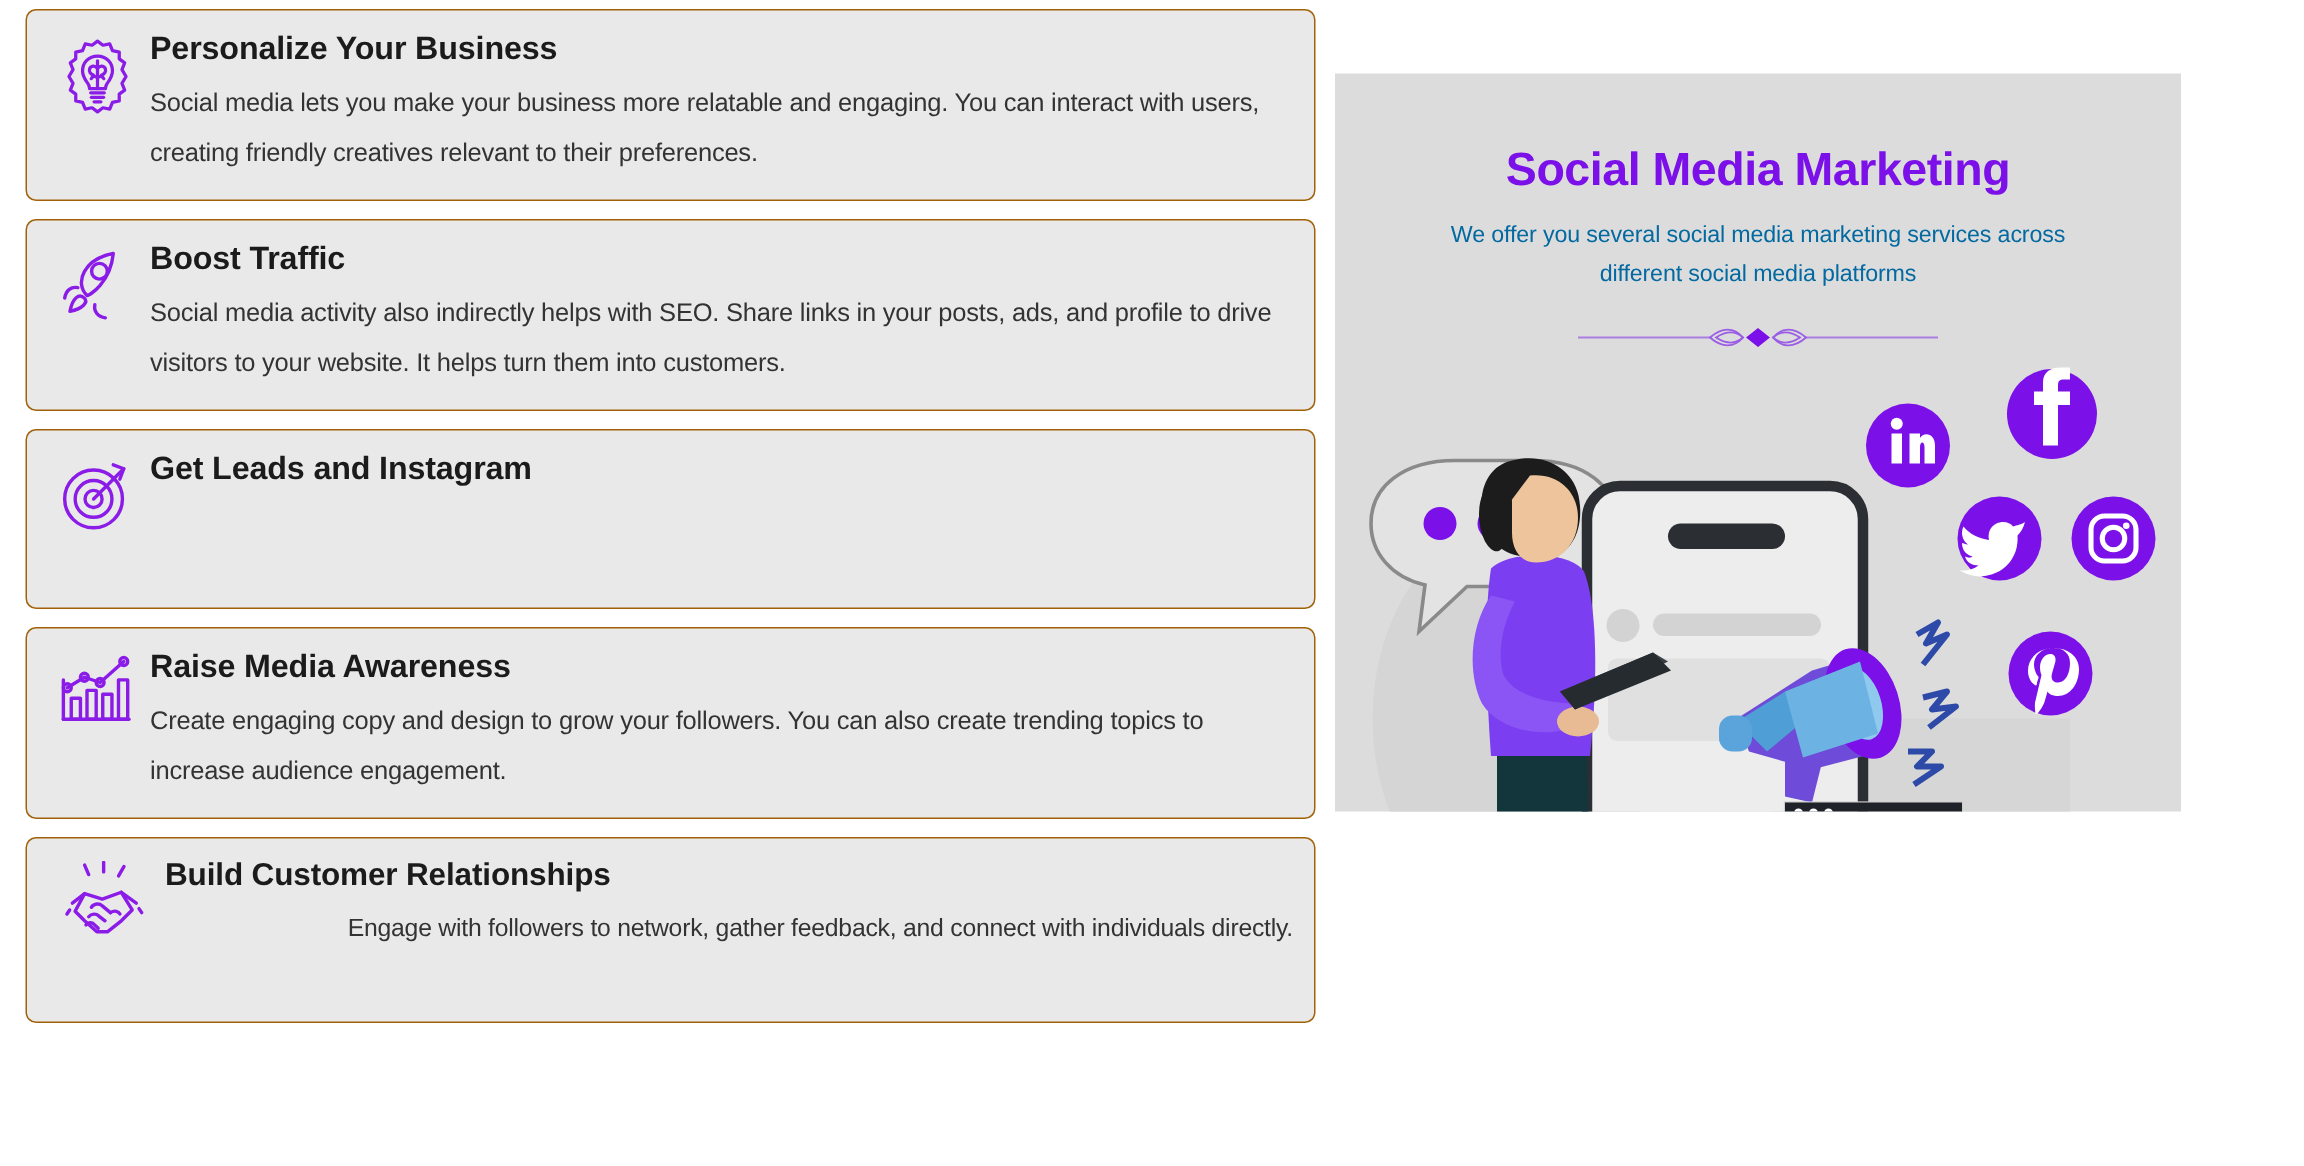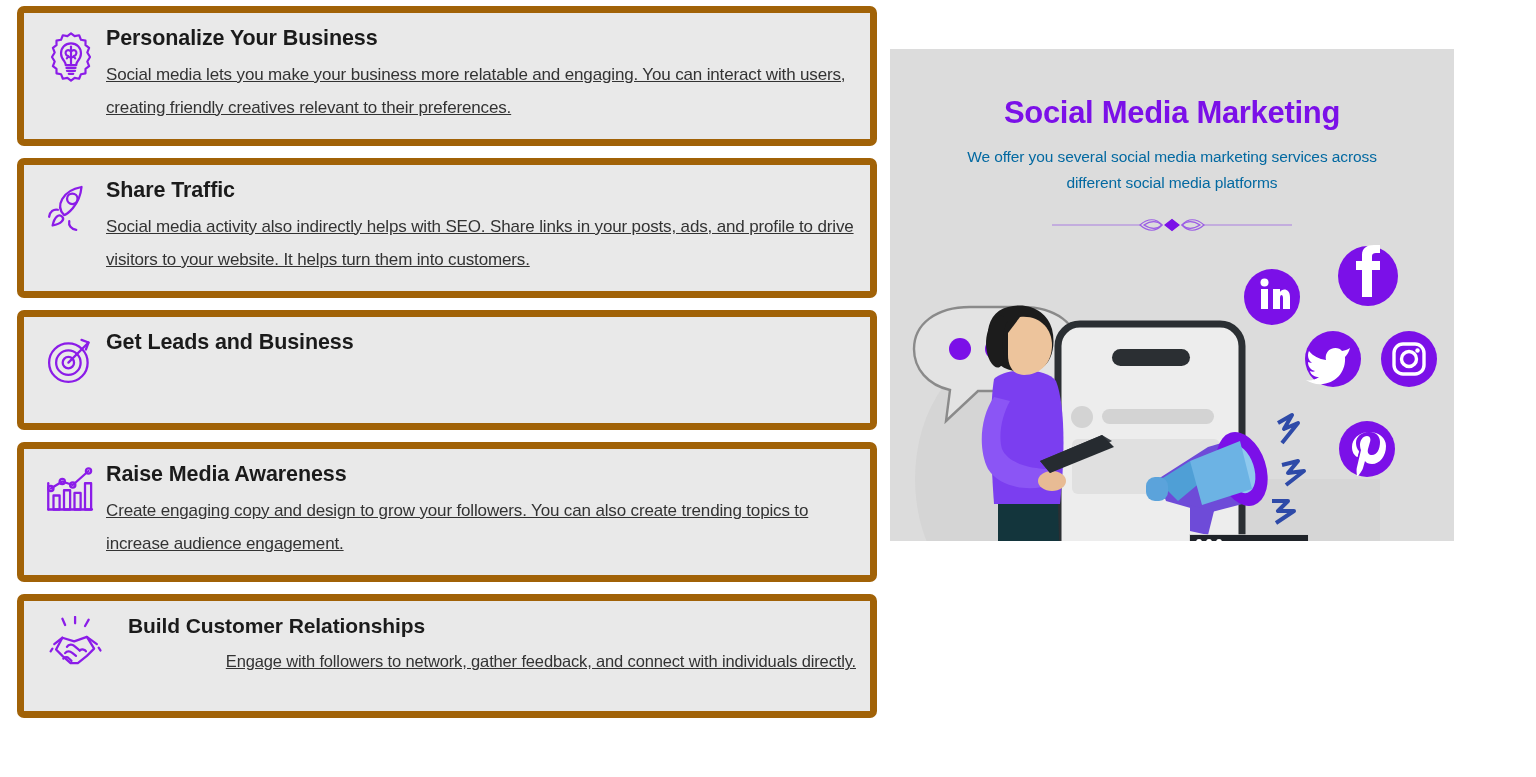--- a/index.html
+++ b/index.html
@@ -27,21 +27,21 @@
     width: 890px;
     padding: 6px 0 0 0;
     box-sizing: border-box;
     flex: 0 0 890px;
   }
 
   .card {
     position: relative;
     margin: 0 13px 12px 17px;
     background: #e9e9e9;
-    border: 7px solid #a16207;
+    border: 1px solid #a16207;
     border-radius: 7px;
     box-sizing: border-box;
     display: flex;
     align-items: flex-start;
     padding: 13px 14px 15px 14px;
     min-height: 120px;
   }
 
   .card-icon {
     flex: 0 0 66px;
@@ -70,25 +70,24 @@
     margin: 0 0 7px 0;
     font-stretch: condensed;
   }
 
   .card-text {
     font-size: 17px;
     color: #333333;
     line-height: 1.95;
     margin: 0;
     letter-spacing: -0.15px;
-    text-decoration: underline;
   }
 
   
-  .card.card-5 { min-height: 124px; gap: 12px; }
+  .card.card-5 { min-height: 124px; }
   .card.card-5 .card-icon { flex: 0 0 76px; width: 76px; }
   .card.card-5 .card-title { font-size: 21px; }
   .card.card-5 .card-text { font-size: 16.5px; text-align: right; }
 
   
   .illustration-wrap {
     flex: 1 1 auto;
     position: relative;
   }
 
@@ -177,37 +176,37 @@
       <div class="card-icon">
         <svg width="56" height="56" viewBox="0 0 64 64" fill="none" stroke="#8b1ce8" stroke-width="2.6" stroke-linecap="round" stroke-linejoin="round">
           <path d="M24 40 C14 30 22 12 44 8 C42 30 26 40 24 40 Z"></path>
           <circle cx="33.5" cy="21.5" r="6"></circle>
           <path d="M22 42 C18 38 13 42 11 52 C21 50 25 45 22 42 Z"></path>
           <path d="M17 34 C12 33 8 36 7 42"></path>
           <path d="M30 47 C29 52 32 56 38 57"></path>
         </svg>
       </div>
       <div class="card-body">
-        <div class="card-title">Share Traffic</div>
+        <div class="card-title">Boost Traffic</div>
         <div class="card-text">Social media activity also indirectly helps with SEO. Share links in your posts, ads, and profile to drive visitors to your website. It helps turn them into customers.</div>
       </div>
     </div>
 
     <div class="card card-3">
       <div class="card-icon">
         <svg width="56" height="56" viewBox="0 0 64 64" fill="none" stroke="#8b1ce8" stroke-width="2.6" stroke-linecap="round" stroke-linejoin="round">
           <circle cx="29" cy="35" r="22"></circle>
           <circle cx="29" cy="35" r="14"></circle>
           <circle cx="29" cy="35" r="6.5"></circle>
           <path d="M29 35 L52 12"></path>
           <path d="M44 9 L52 12 L49 20"></path>
         </svg>
       </div>
       <div class="card-body">
-        <div class="card-title">Get Leads and Business</div>
+        <div class="card-title">Get Leads and Instagram</div>
       </div>
     </div>
 
     <div class="card card-4">
       <div class="card-icon">
         <svg width="56" height="56" viewBox="0 0 64 64" fill="none" stroke="#8b1ce8" stroke-width="2.6" stroke-linecap="round" stroke-linejoin="round">
           <path d="M6 52 L6 22"></path>
           <path d="M6 52 L56 52"></path>
           <rect x="12" y="36" width="7" height="16"></rect>
           <rect x="24" y="30" width="7" height="22"></rect>

